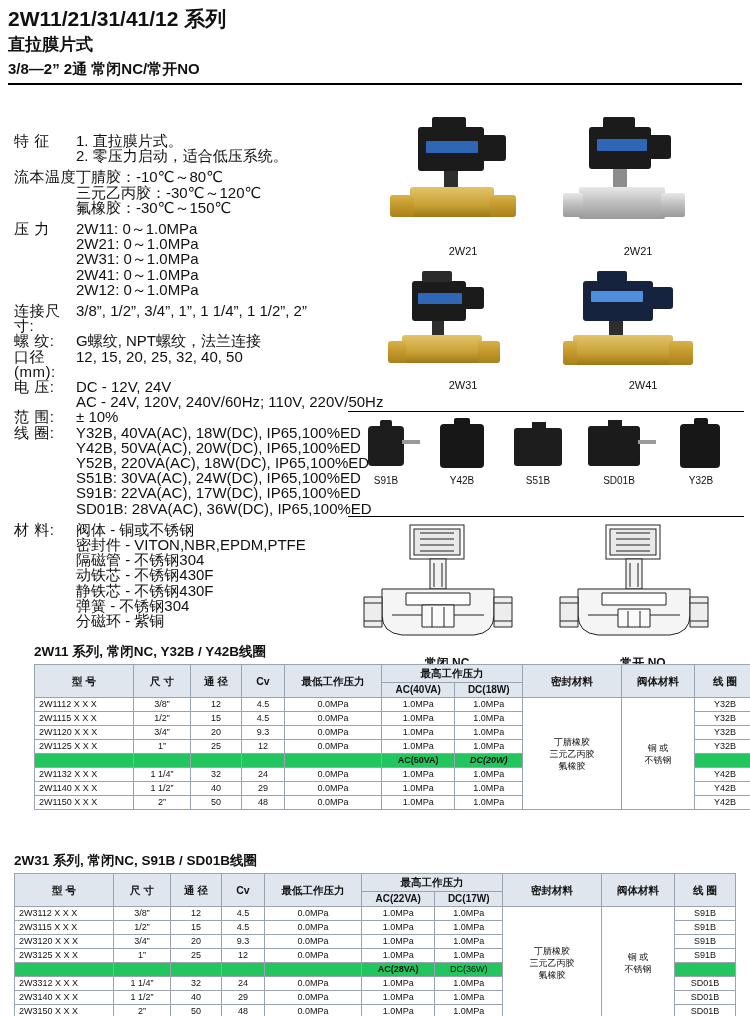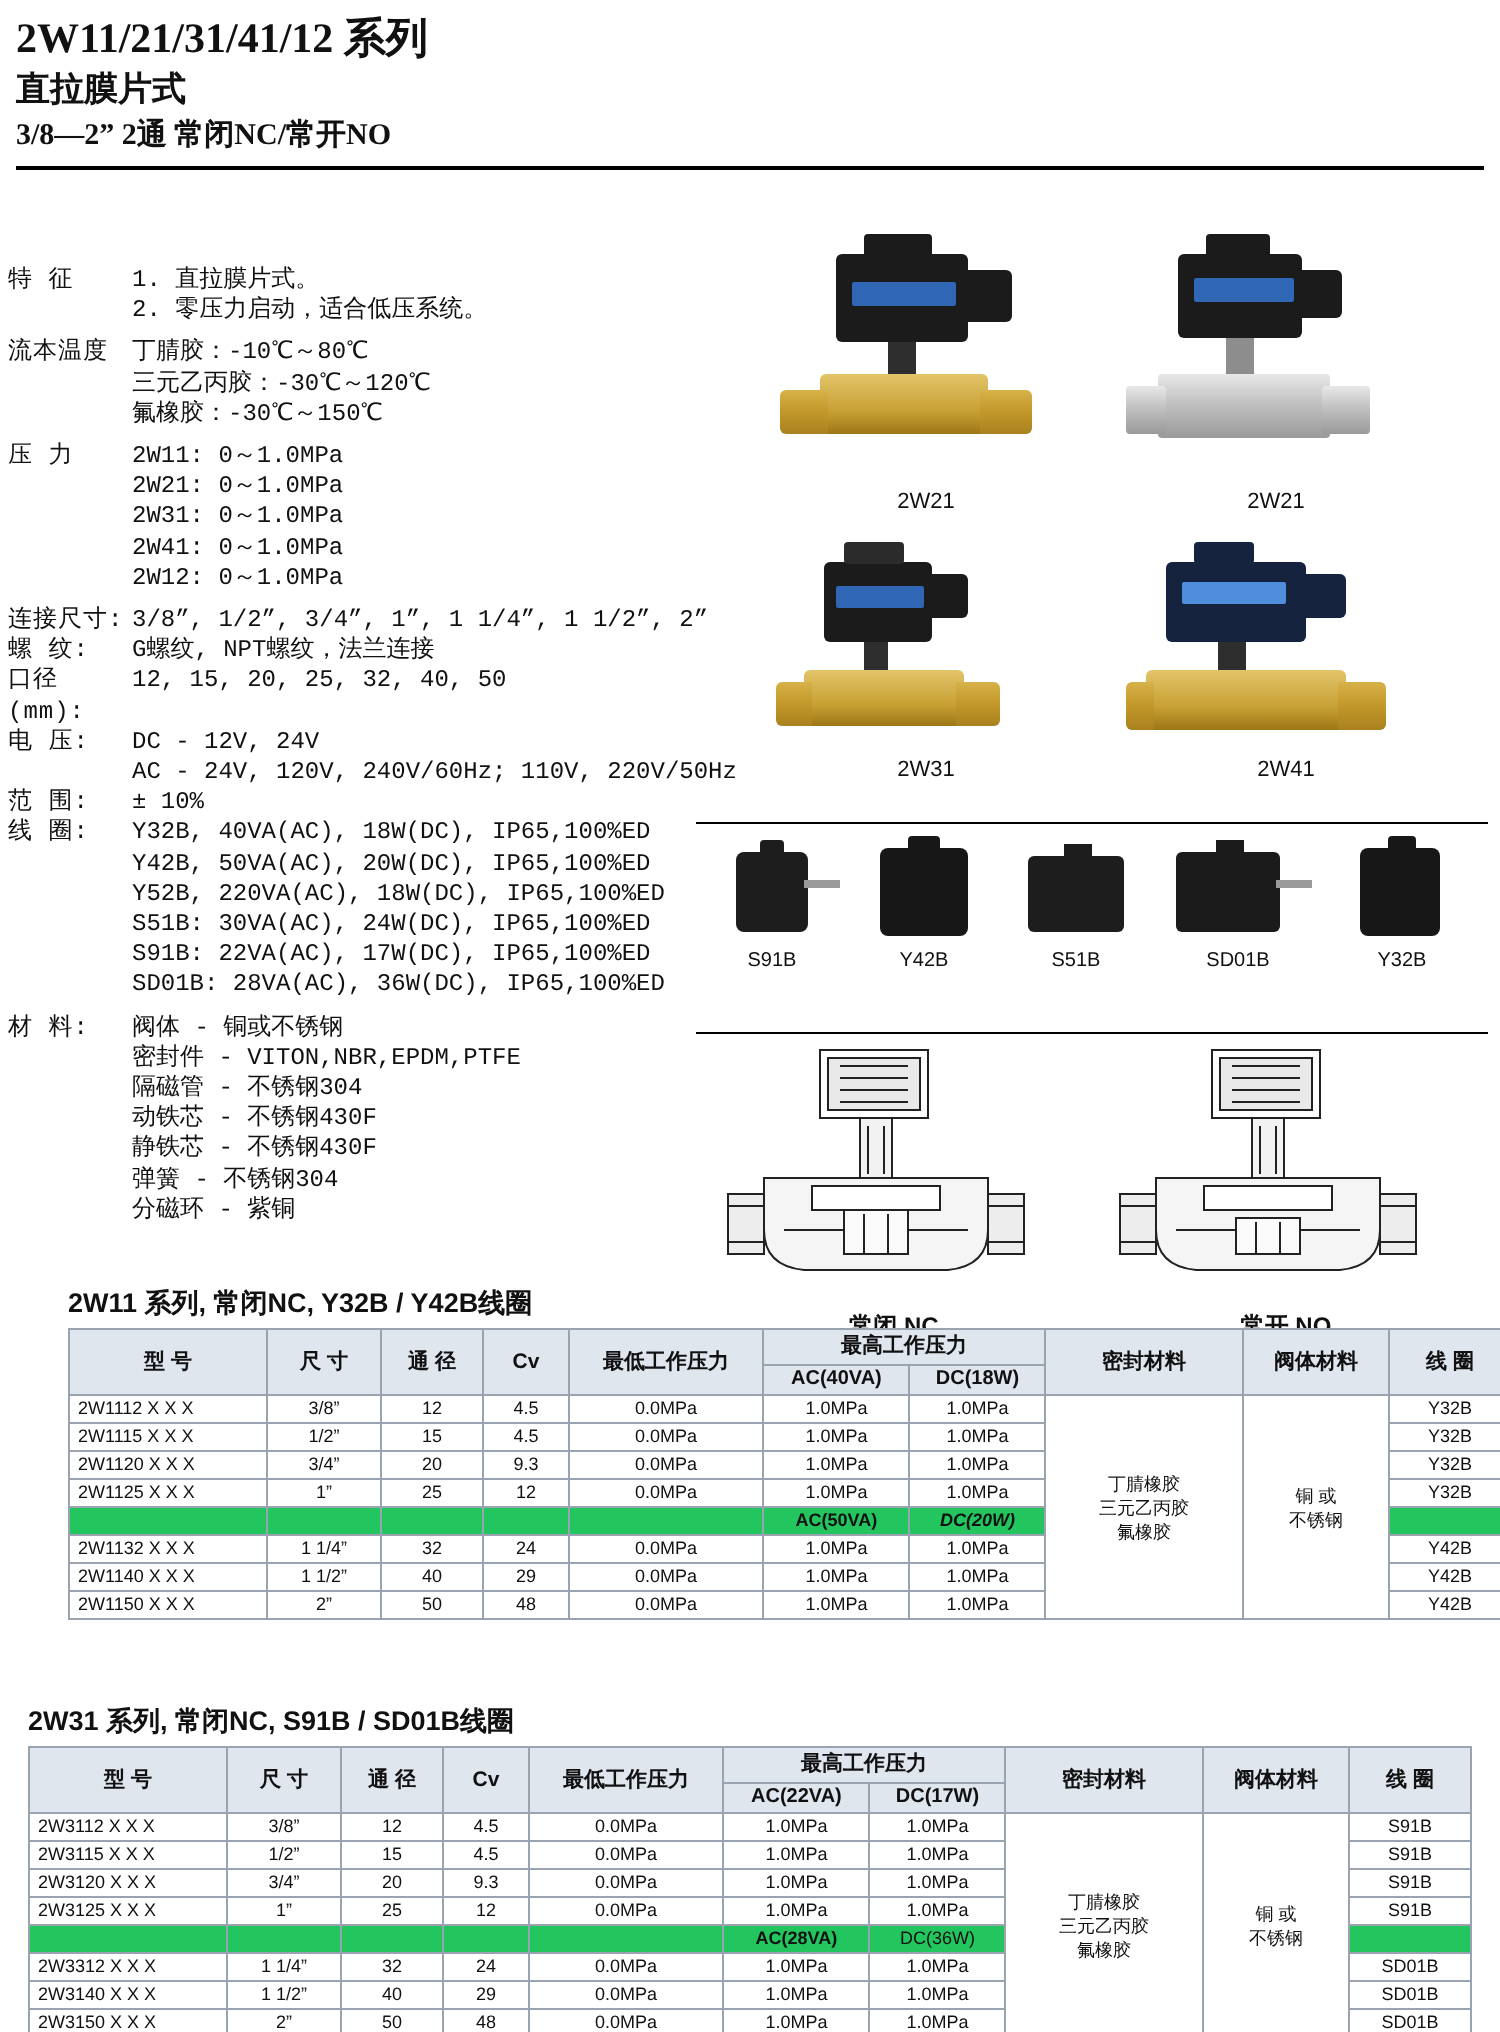--- a/index.html
+++ b/index.html
@@ -7,28 +7,28 @@
     width:750px;height:1016px;
     background:#ffffff;
     font-family:"Liberation Sans","DejaVu Sans",sans-serif;
     color:#111;
     position:relative;
     overflow:hidden;
   }
   .page{position:relative;width:750px;height:1016px;}
 
   
-  .header{padding:6px 8px 0 8px;font-family:Liberation Serif, serif;}
+  .header{padding:6px 8px 0 8px;}
   .title-main{font-size:21px;font-weight:bold;letter-spacing:0px;line-height:1.25;}
   .title-sub{font-size:17px;font-weight:bold;line-height:1.4;margin-top:1px;}
   .title-sub2{font-size:15px;font-weight:bold;line-height:1.4;margin-top:1px;}
   .rule{height:2px;background:#000;margin:4px 8px 0 8px;}
 
   
-  .specs{position:absolute;left:4px;top:133px;width:330px;font-size:12px;line-height:15.2px;font-family:Liberation Mono, monospace;}
+  .specs{position:absolute;left:14px;top:133px;width:330px;font-size:15px;line-height:15.2px;}
   .spec-row{display:flex;align-items:flex-start;margin-bottom:0px;}
   .spec-label{width:62px;flex:0 0 62px;letter-spacing:0.5px;}
   .spec-vals{flex:1;}
   .spec-vals div{white-space:nowrap;}
   .gap{height:6px;}
 
   
   .imgarea{position:absolute;left:348px;top:125px;width:396px;}
   .cap{text-align:center;font-size:11px;margin-top:2px;}
 

